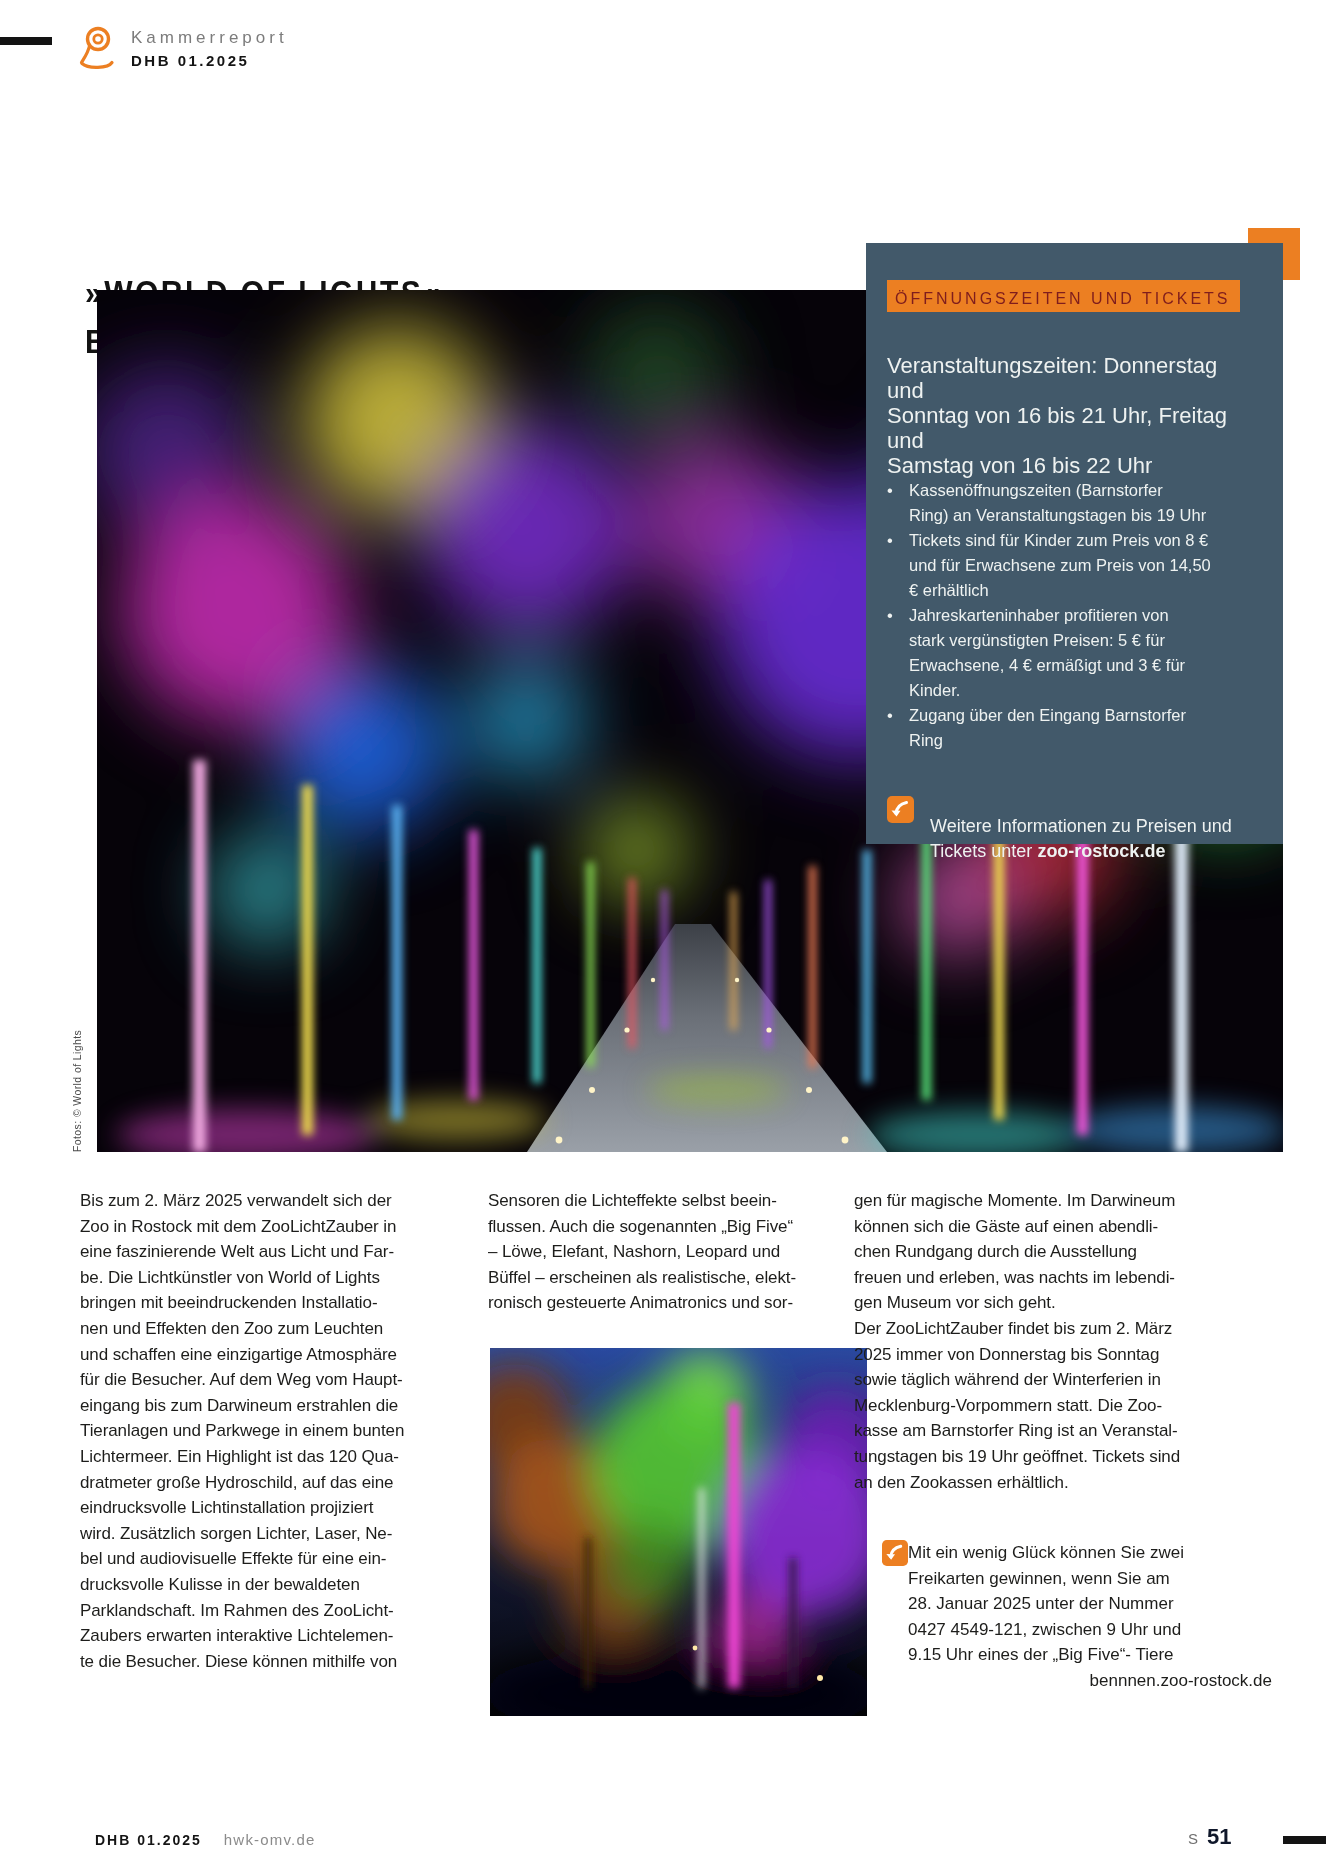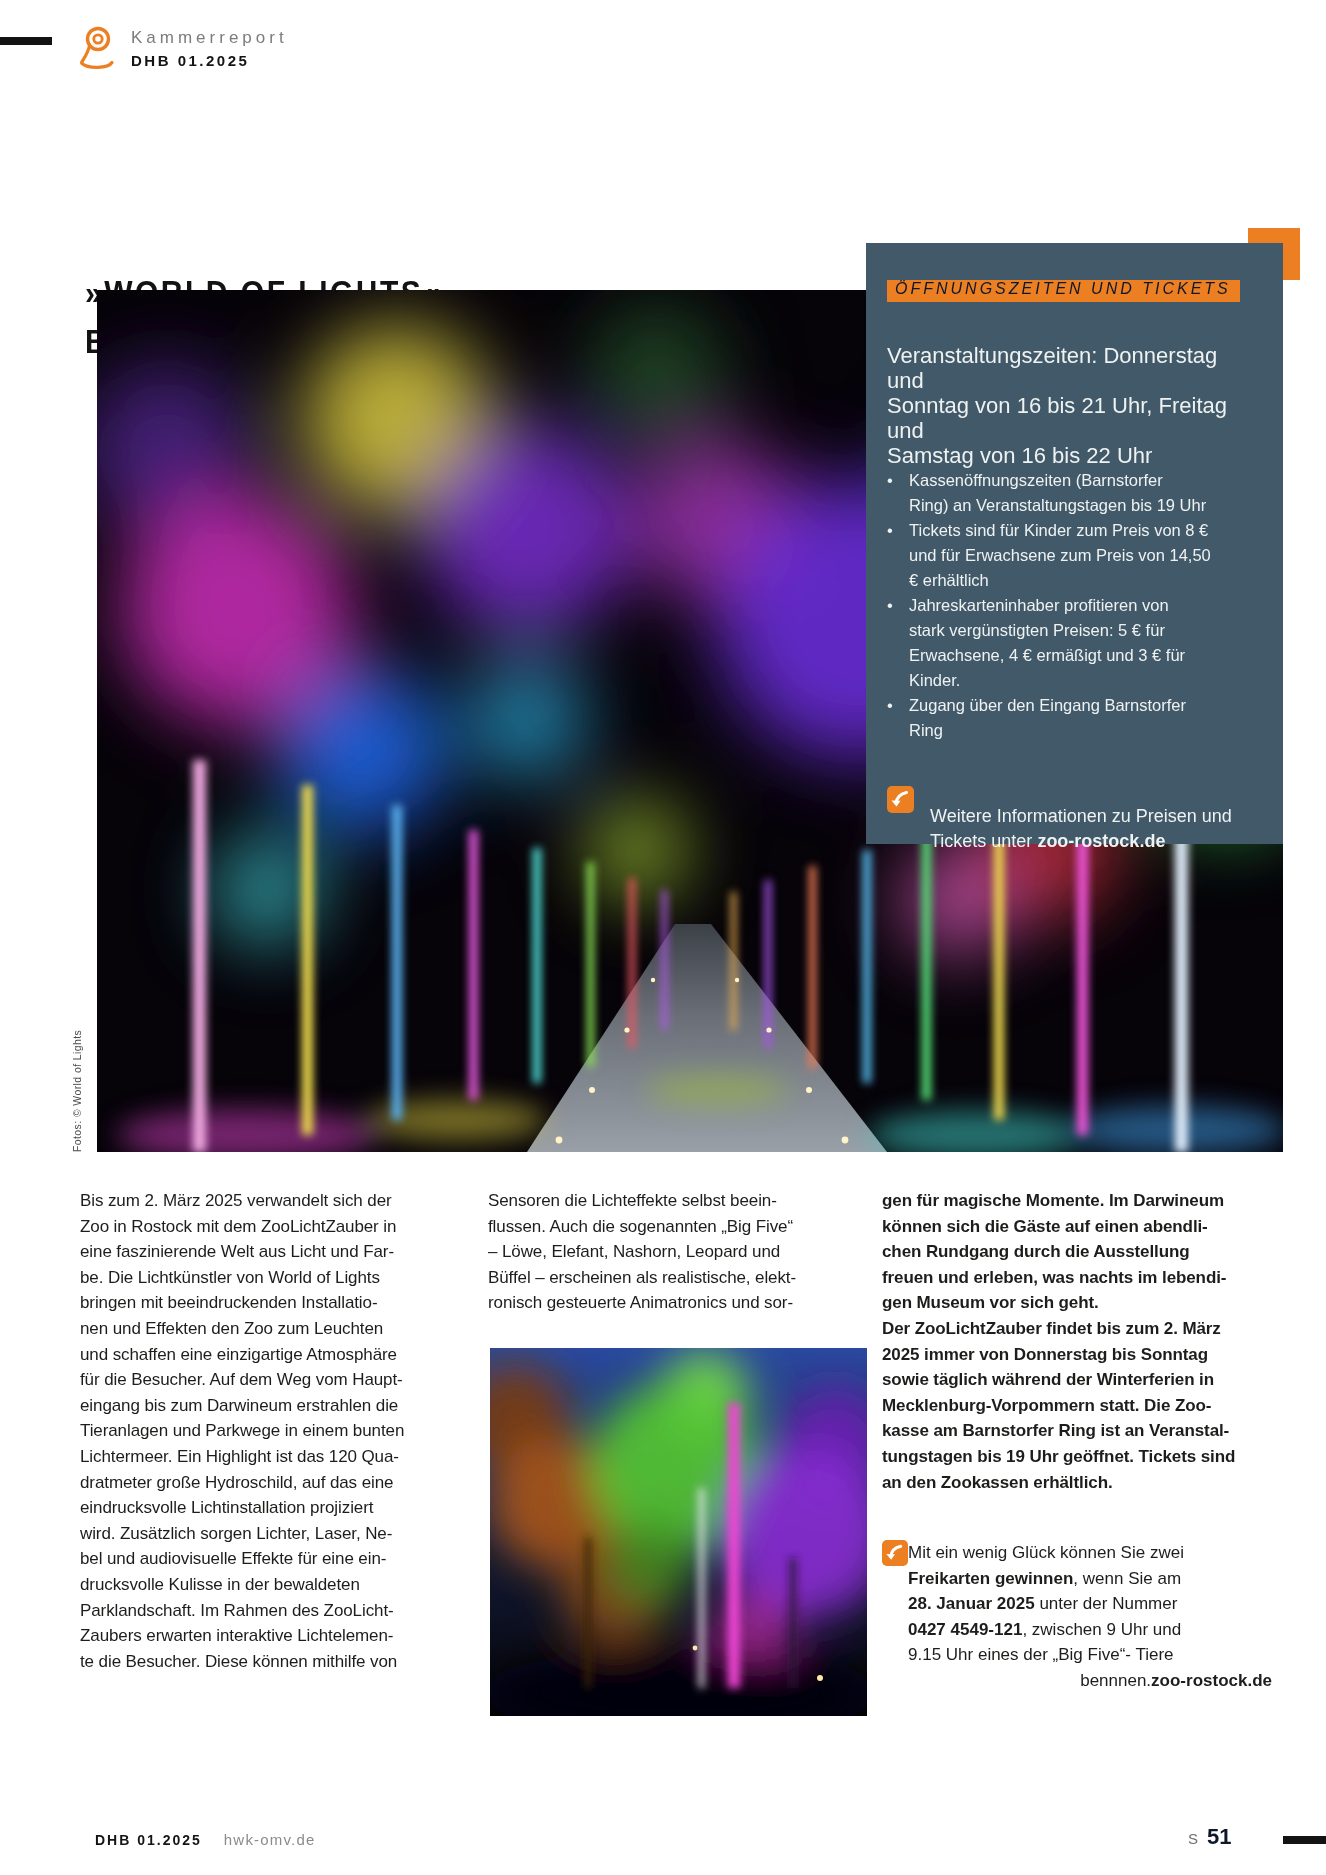--- a/index.html
+++ b/index.html
@@ -26,45 +26,45 @@
   .main-photo{left:97px;top:290px;width:1186px;height:862px;background:#060309;z-index:1;}
   .main-photo svg{display:block;width:100%;height:100%;}
 
   .photo-credit{left:71px;top:1152px;transform:rotate(-90deg);transform-origin:0 0;
                 font-size:10.5px;color:#4a4a4a;letter-spacing:.4px;white-space:nowrap;}
 
   
   .orange-square{left:1248px;top:228px;width:52px;height:52px;background:#ec7f22;z-index:2;}
   .info-box{left:866px;top:243px;width:417px;height:601px;background:#42596a;z-index:3;
             box-sizing:border-box;padding:37px 24px 0 21px;color:#eef2f1;}
-  .box-header{display:inline-block;background:#ec7f22;color:#0f172a;font-size:16px;
-              letter-spacing:3px;padding:0 9px 4px 8px;white-space:nowrap;font-style:italic;}
+  .box-header{display:inline-block;background:#ec7f22;color:#7f1d1d;font-size:16px;
+              letter-spacing:3px;padding:10px 9px 4px 8px;white-space:nowrap;}
   .box-intro{margin:41px 0 0 0;font-size:22px;line-height:25px;white-space:pre-line;}
   .box-ul{margin:0;padding:0;list-style:none;font-size:16.5px;line-height:25px;}
   .box-ul li{display:flex;}
   .box-ul .dot{width:22px;flex:0 0 22px;}
   .box-ul .txt{white-space:pre-line;flex:1;}
   .box-note{display:flex;gap:16px;margin-top:43px;align-items:flex-start;}
   .box-note .txt{font-size:18px;line-height:25px;white-space:pre-line;}
   .box-note strong{font-weight:700;}
   .arrow-badge{width:27px;height:27px;flex:0 0 27px;}
 
   
   .col{top:1188px;font-size:17px;line-height:25.6px;white-space:pre-line;letter-spacing:-0.1px;color:#1d1d1b;}
   .col1{left:80px;width:396px;}
   .col2{left:488px;width:380px;}
-  .col3{left:882px;width:390px;font-weight:bold;}
+  .col3{left:854px;width:390px;}
 
   .photo2{left:490px;top:1348px;width:377px;height:368px;background:#0a1030;}
   .photo2 svg{display:block;width:100%;height:100%;}
 
   
   .win-note{left:882px;top:1540px;width:390px;display:flex;align-items:flex-start;}
   .win-text{flex:1;font-size:17px;line-height:25.6px;color:#1d1d1b;}
-  .win-text strong{font-weight:700;}
+  .win-text strong{font-weight:400;}
   .win-last{display:flex;justify-content:flex-end;}
 
   
   .footer-left{left:95px;top:1831px;display:flex;align-items:baseline;gap:22px;}
   .footer-issue{font-size:14px;font-weight:700;letter-spacing:2px;color:#141414;}
   .footer-site{font-size:15px;letter-spacing:1.2px;color:#8b8b8b;}
   .footer-right{left:1188px;top:1824px;display:flex;align-items:baseline;gap:9px;}
   .page-prefix{font-size:15px;color:#6f6f6f;}
   .page-number{font-size:22px;font-weight:700;color:#0f172a;}
   .footer-rule{left:1283px;top:1836px;width:43px;height:8px;background:#131313;}

